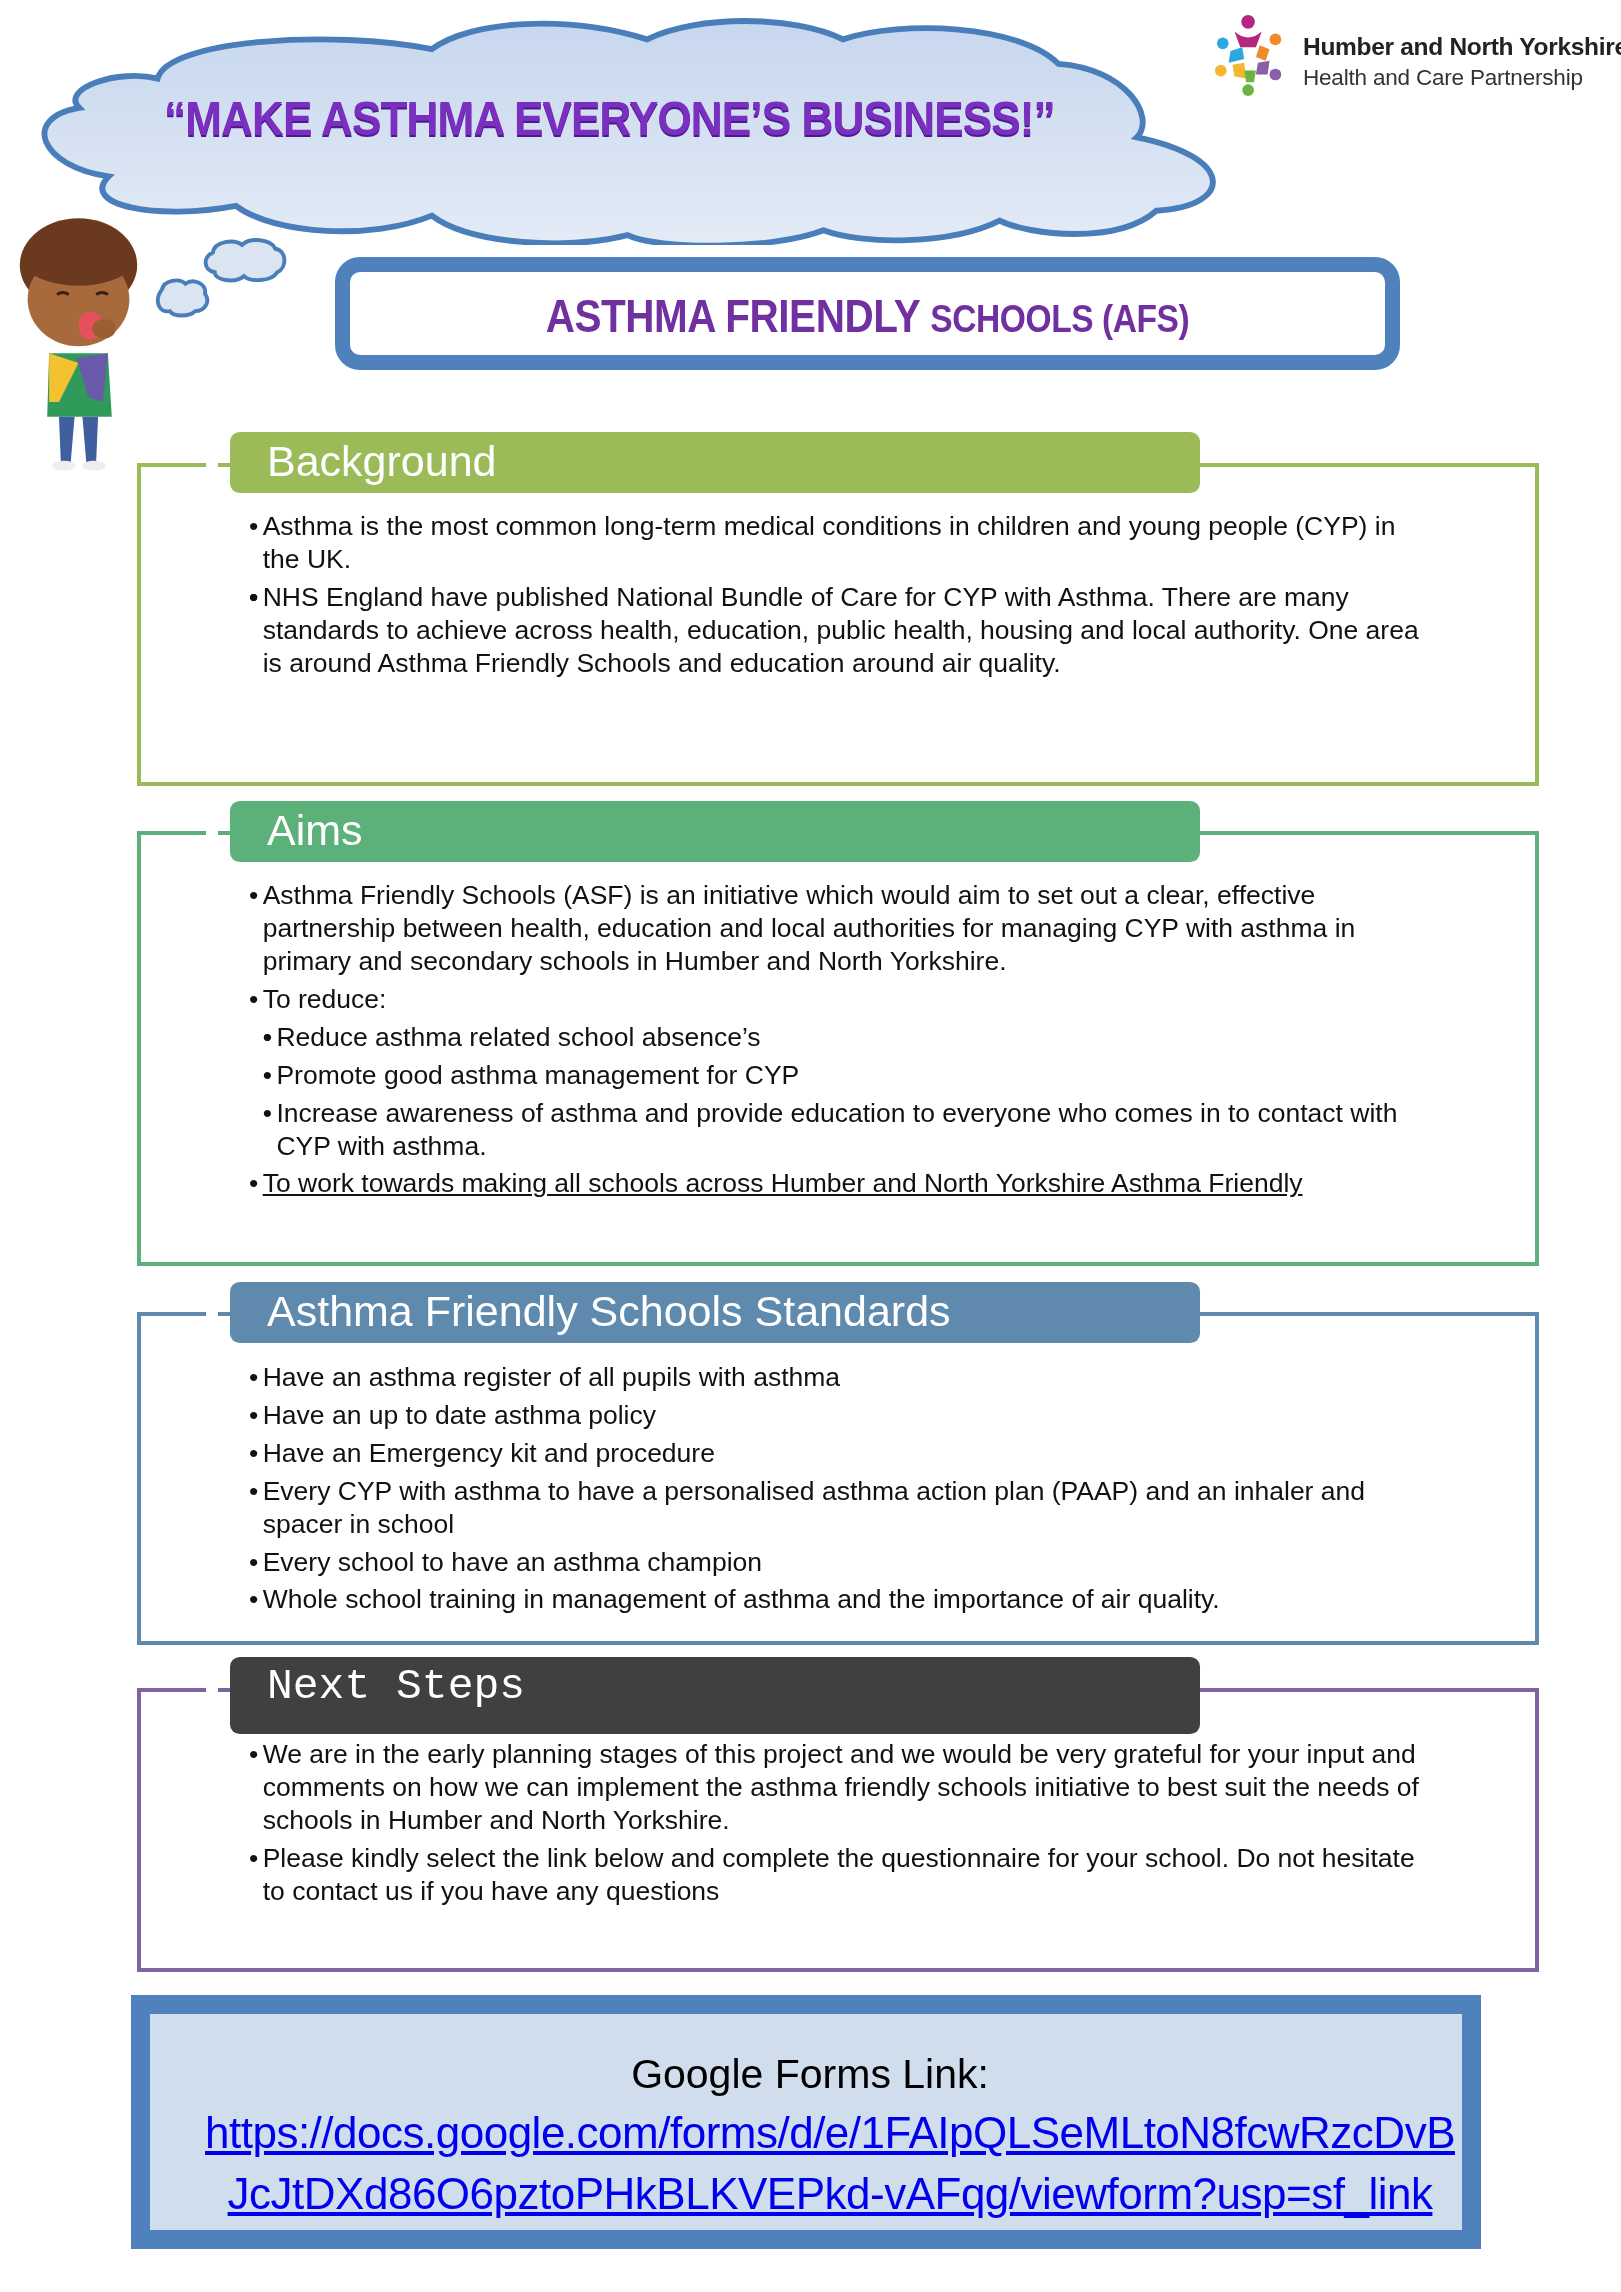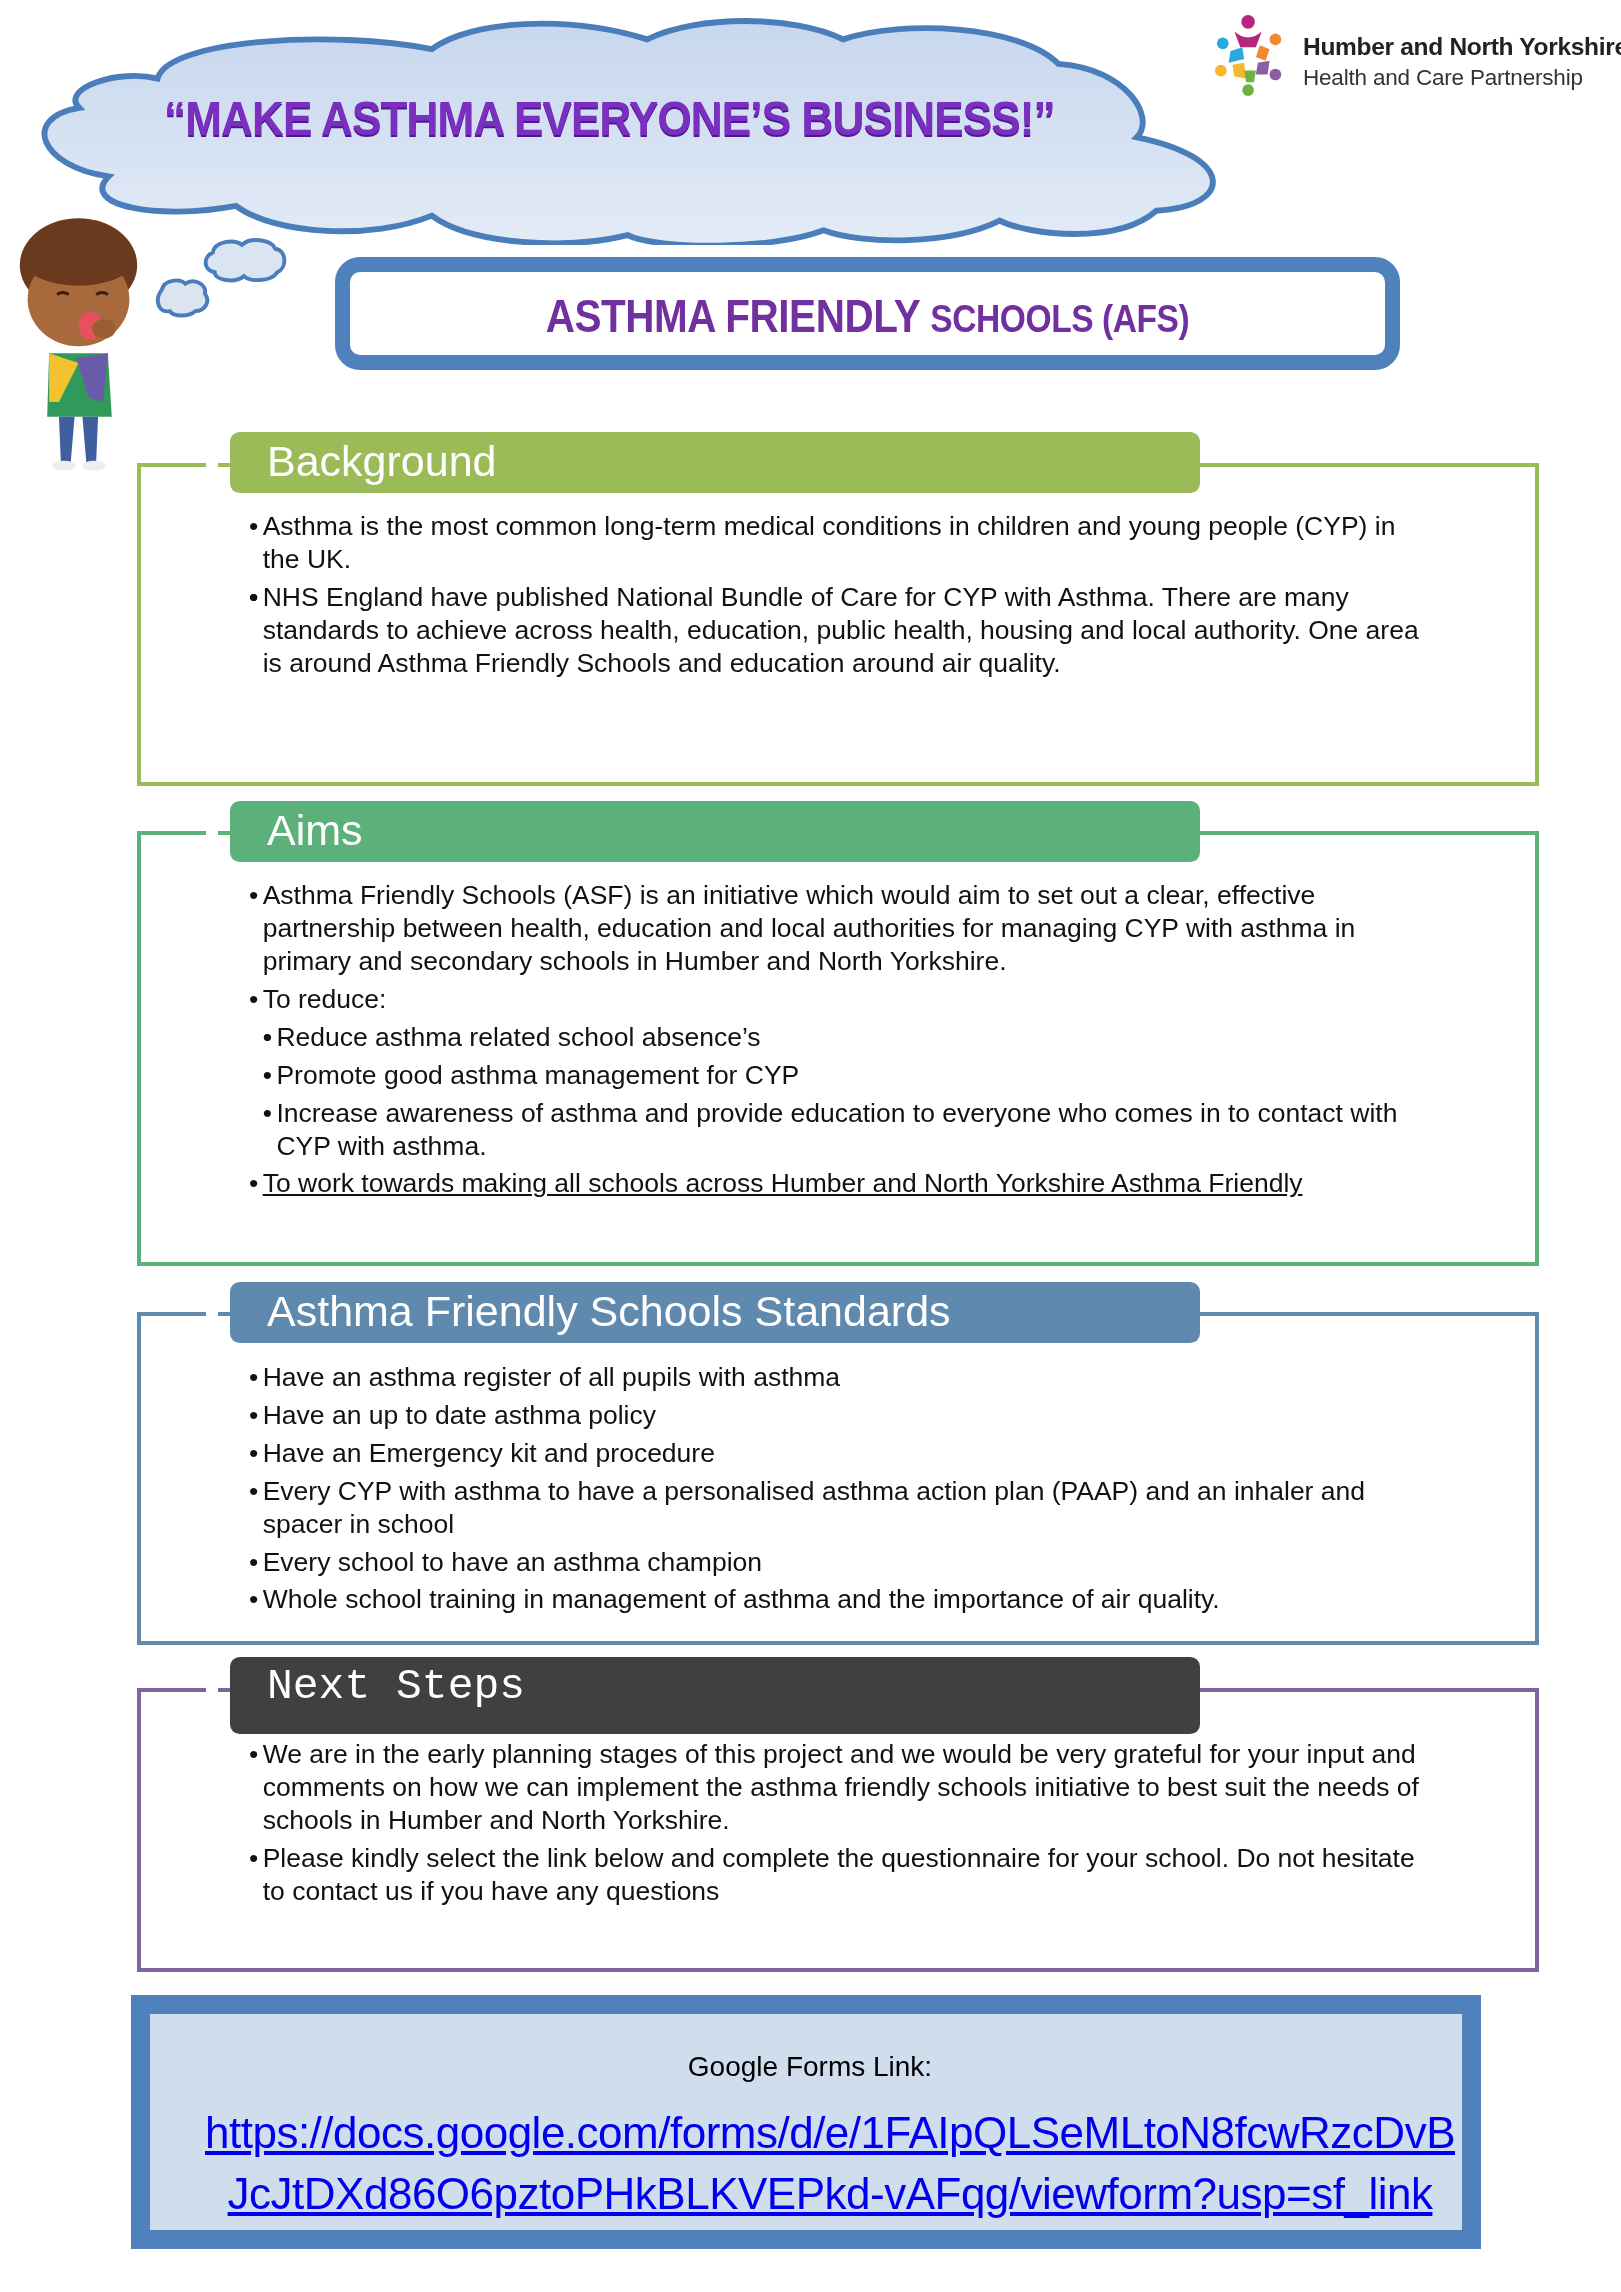--- a/index.html
+++ b/index.html
@@ -42,21 +42,21 @@
   .sec-body { position:absolute; font-size:26.5px; line-height:33px; color:#111; }
   .sec-body .item { position:relative; padding-left:13.7px; margin-bottom:4.9px; }
   .sec-body .item.sub { padding-left:27.4px; }
   .sec-body .item .bullet { position:absolute; left:0; top:0; }
   .sec-body .item.sub .bullet { left:13.7px; }
   .sec-body .item.u .txt { text-decoration:underline; }
 
   
   .link-box { left:131px; top:1995px; width:1350px; height:254px; box-sizing:border-box;
               border:19.6px solid #4f81bd; background:#d0ddec; }
-  .link-label { position:absolute; left:8px; right:0; top:37px; text-align:center; font-size:28px; color:#000; }
+  .link-label { position:absolute; left:8px; right:0; top:37px; text-align:center; font-size:41px; color:#000; }
   .link-url { position:absolute; left:0; right:0; top:88px; text-align:center; font-size:44px;
               line-height:61px; color:#0000ee; text-decoration:underline; letter-spacing:-0.5px; }
   .link-url span { display:block; white-space:nowrap;padding-left:48px; }
 </style>
 </head>
 <body>
 
 <div class="abs logo">
   <svg class="logo-mark" viewBox="0 0 80 84">
     <circle cx="36" cy="8" r="7" fill="#b5267e"></circle>

